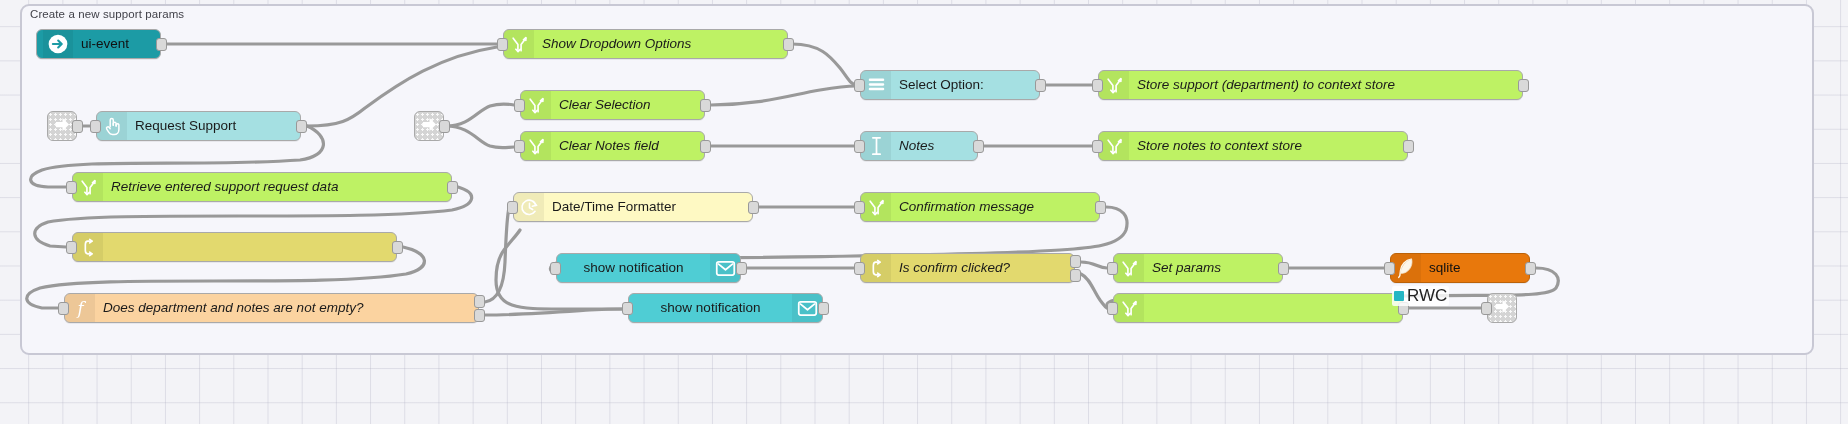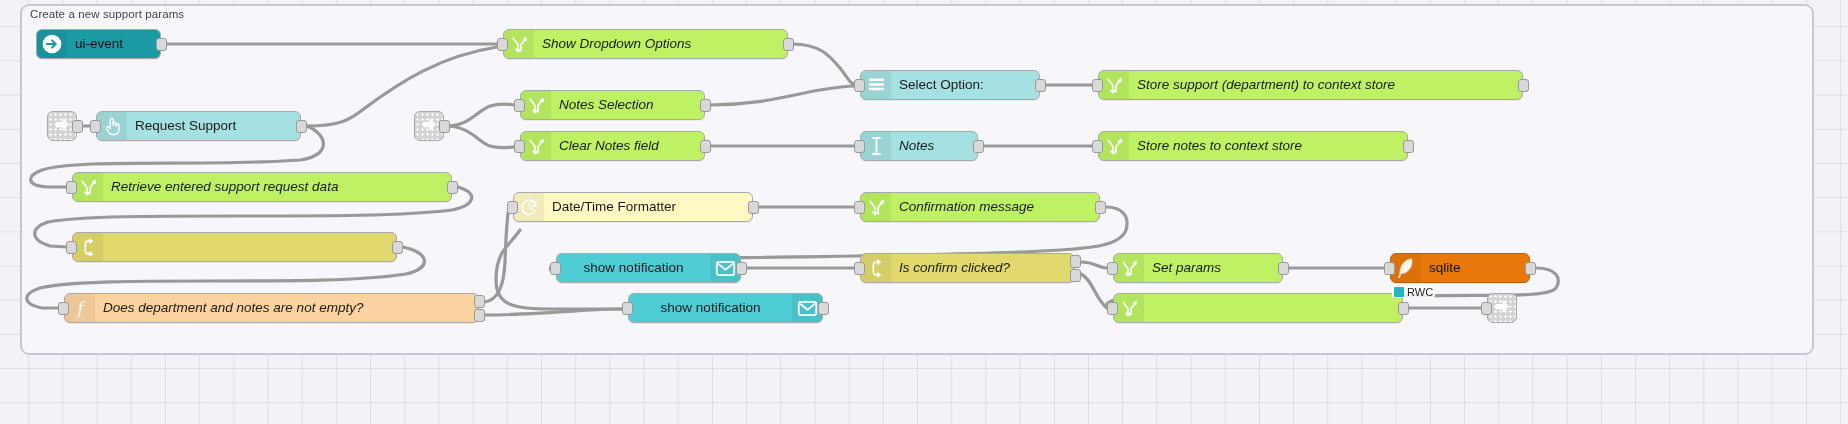--- a/index.html
+++ b/index.html
@@ -54,21 +54,21 @@
     border:1px solid #a9a9a9;background:#d4d4d4;
     background-image:radial-gradient(rgba(255,255,255,.85) 1px, transparent 1.1px);
     background-size:5px 5px;
     display:flex;align-items:center;justify-content:center;box-sizing:border-box;}
 
   
   .port{position:absolute;width:11px;height:13px;border-radius:3px;background:#d9d9d9;
     border:1px solid #999;box-sizing:border-box;}
 
   
-  .status{position:absolute;display:flex;align-items:center;gap:3px;font-size:11px;
+  .status{position:absolute;display:flex;align-items:center;gap:3px;font-size:17px;
     color:#222;background:rgba(255,255,255,.82);padding:0 2px;border-radius:2px;}
   .status .dot{width:10px;height:10px;background:#25b6c4;border-radius:1px;
     background-image:radial-gradient(rgba(255,255,255,.6) .8px, transparent .9px);
     background-size:3px 3px;}
 </style>
 </head>
 <body>
 
 <div id="stage">
   <div id="grid"></div>
@@ -121,21 +121,21 @@
     <path d="M1536,268 C1556,268 1562,278 1556,288 C1548,298 1500,294 1400,296 C1300,298 1200,296 1130,298 C1112,299 1106,302 1107,306"></path>
 
     <path d="M1081,274 C1090,278 1094,292 1100,300 C1104,305 1105,307 1107,308"></path>
 
     <path d="M624,309 C600,309 580,309 560,309 C540,309 524,309 512,305 C500,301 496,292 496,280 C496,268 498,258 504,250 C510,242 516,236 520,230"></path>
 
     <path d="M1409,308 L1481,308"></path>
   </svg>
 
   <div id="nodes-layer">
-      <div class="node n-event" style="left: 36px; top: 29px; width: 125px;">
+      <div class="node n-event" style="left: 36px; top: 29px; width: 125px; padding-left: 6px;">
         <span class="ic">
           <svg width="22" height="22" viewBox="0 0 24 24">
             <circle cx="12" cy="12" r="10.2" fill="#ffffff"></circle>
             <g fill="none" stroke="#1c9ba5" stroke-width="2.3" stroke-linecap="round" stroke-linejoin="round">
               <path d="M6.4 12 L15.6 12"></path>
               <path d="M12.2 8.2 L16 12 L12.2 15.8"></path>
             </g>
           </svg>
         </span>
         <span class="lbl">ui-event</span>
@@ -203,21 +203,21 @@
         <span class="ic">
           <svg width="19" height="19" viewBox="0 0 24 24">
             <g fill="none" stroke="#ffffff" stroke-width="2.1" stroke-linecap="round" stroke-linejoin="round">
               <path d="M4 4 L10 12 L10 20"></path>
               <path d="M20 4 L14 12 L14 20"></path>
               <path d="M17 6 L20 3.2 L20 7"></path>
               <path d="M7.4 18 L10.2 21 L13 18"></path>
             </g>
           </svg>
         </span>
-        <span class="lbl">Notes Selection</span>
+        <span class="lbl">Clear Selection</span>
       </div>
       <div class="port" style="left: 514px; top: 99px;"></div>
       <div class="port" style="left: 700px; top: 99px;"></div>
       <div class="node n-change italic" style="left: 520px; top: 131px; width: 185px;">
         <span class="ic">
           <svg width="19" height="19" viewBox="0 0 24 24">
             <g fill="none" stroke="#ffffff" stroke-width="2.1" stroke-linecap="round" stroke-linejoin="round">
               <path d="M4 4 L10 12 L10 20"></path>
               <path d="M20 4 L14 12 L14 20"></path>
               <path d="M17 6 L20 3.2 L20 7"></path>

